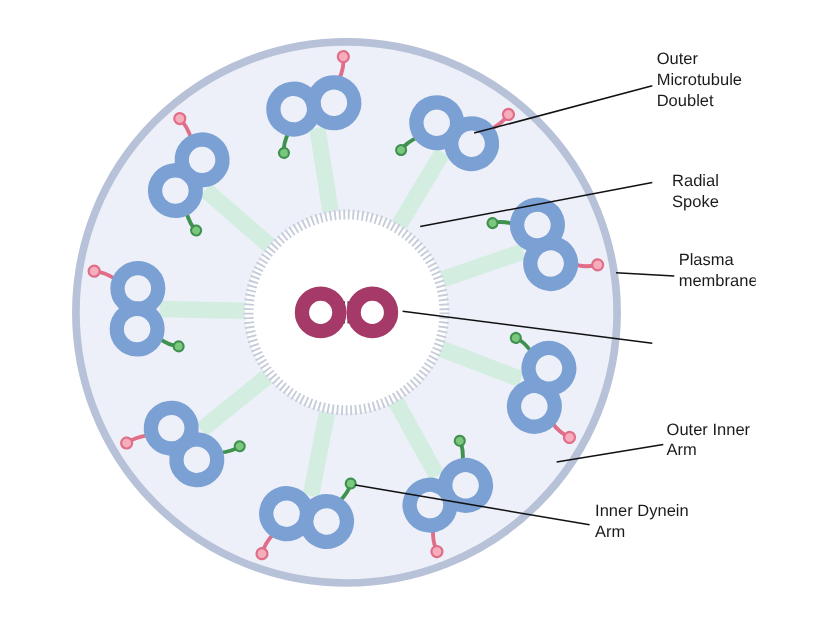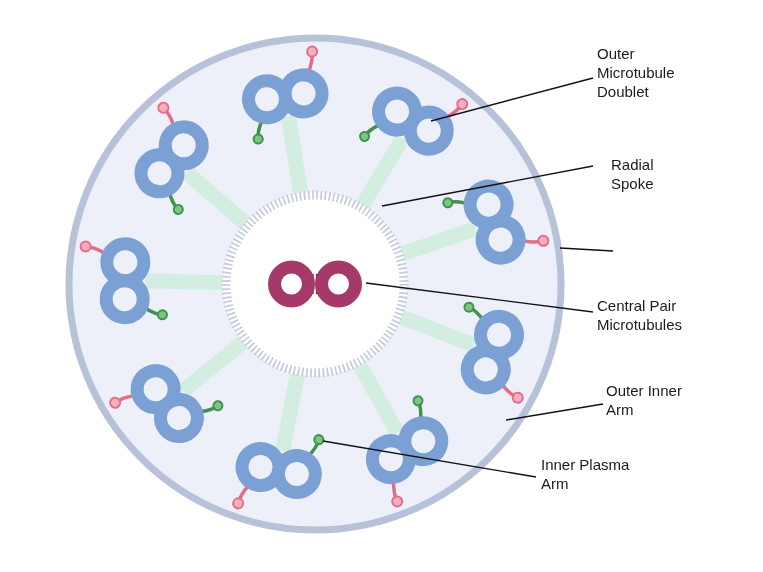--- a/index.html
+++ b/index.html
@@ -119,19 +119,19 @@
       <line x1="613" y1="251" x2="560" y2="248" stroke="#111111" stroke-width="1.4"></line>
       <line x1="593" y1="312" x2="366" y2="283" stroke="#111111" stroke-width="1.4"></line>
       <line x1="603" y1="404" x2="506" y2="420" stroke="#111111" stroke-width="1.4"></line>
       <line x1="536" y1="477" x2="323" y2="441" stroke="#111111" stroke-width="1.4"></line>
     </svg>
 
   <div class="label" style="left:597px;top:45px">Outer
 Microtubule
 Doublet</div>
   <div class="label" style="left:611px;top:156px">Radial Spoke</div>
-  <div class="label" style="left:597px;top:297px">Central Pair
-Microtubules</div>
+  <div class="label" style="left:617px;top:228px">Plasma
+membrane</div>
   <div class="label" style="left:606px;top:382px">Outer Inner
 Arm</div>
-  <div class="label" style="left:541px;top:456px">Inner Plasma
+  <div class="label" style="left:541px;top:456px">Inner Dynein
 Arm</div>
 </div>
 
 </body></html>

